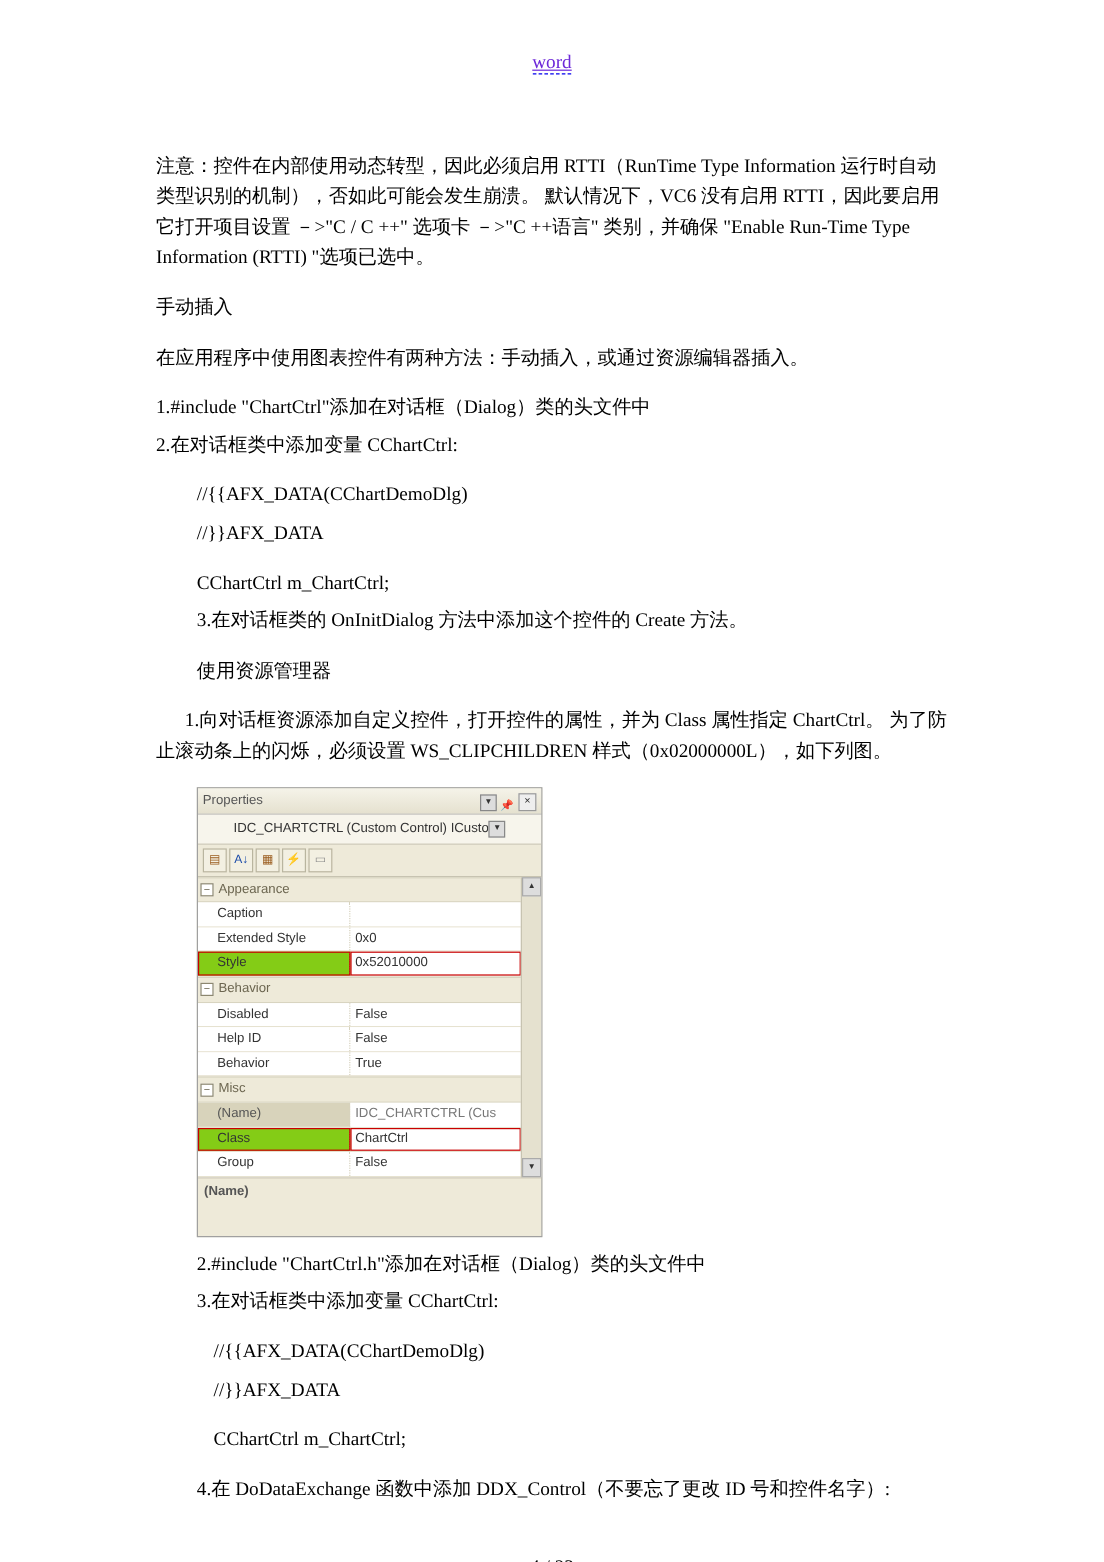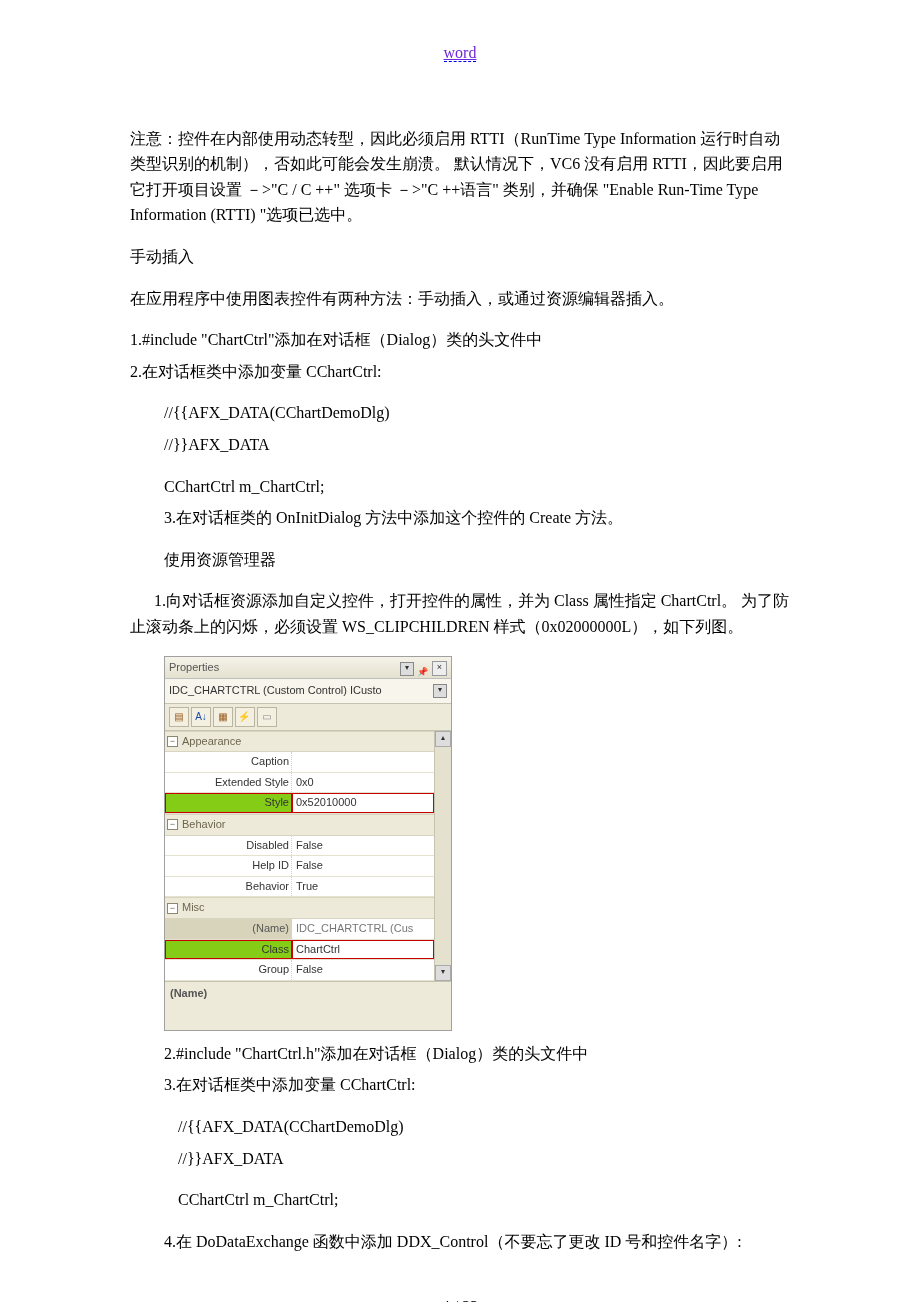--- a/index.html
+++ b/index.html
@@ -46,21 +46,21 @@
     padding: 2px 4px;
     border-bottom: 1px solid #bfbfbf;
   }
   .props-title { color:#555; }
   .props-titlebar-icons { display:flex; gap:3px; align-items:center; }
   .pin { width:12px; height:12px; display:inline-block; }
   .pin::before { content:"📌"; font-size:9px; }
   .xbtn { width:13px; height:13px; border:1px solid #999; background:#eee; text-align:center; line-height:11px; font-size:9px; }
 
   .props-combo {
-    display:flex; align-items:center; justify-content:space-between;
+    display:flex; align-items:center; justify-content:center;
     padding:3px 4px; background:#f7f5ec; border-bottom:1px solid #c7c3b1;
   }
   .props-combo span { color:#333; }
   .mini-dd { width:12px; height:12px; border:1px solid #888; background:#ddd; text-align:center; line-height:10px; font-size:8px; }
 
   .props-toolbar {
     display:flex; gap:2px; padding:3px 4px; background:#eeead9; border-bottom:1px solid #c7c3b1;
   }
   .tbtn {
     width:18px; height:18px; border:1px solid #b9b59f; background:#f3f0e2;
@@ -85,21 +85,21 @@
     padding:1px 2px; color:#6c6650; font-weight:normal;
   }
   .boxminus {
     width:9px; height:9px; border:1px solid #8c8770; background:#fff;
     display:flex; align-items:center; justify-content:center; font-size:9px; line-height:7px; color:#6b6650;
   }
   .row {
     display:flex; border-bottom:1px solid #e6e2d0; background:#fff;
   }
   .row .k {
-    width:108px; padding:1px 2px 1px 16px; color:#333; border-right:1px dotted #d6d2be;text-align:right;
+    width:108px; padding:1px 2px 1px 16px; color:#333; border-right:1px dotted #d6d2be;
   }
   .row .v {
     flex:1; padding:1px 4px; color:#333;
   }
   .row.hl .k { background:#84cc16; outline:1px solid #c90000; outline-offset:-1px; }
   .row.hl .v { outline:1px solid #c90000; outline-offset:-1px; }
   .row.sel .k { background:#d8d3bb; color:#555; }
   .row.sel .v { background:#fff; color:#777; }
 
   .props-desc {

